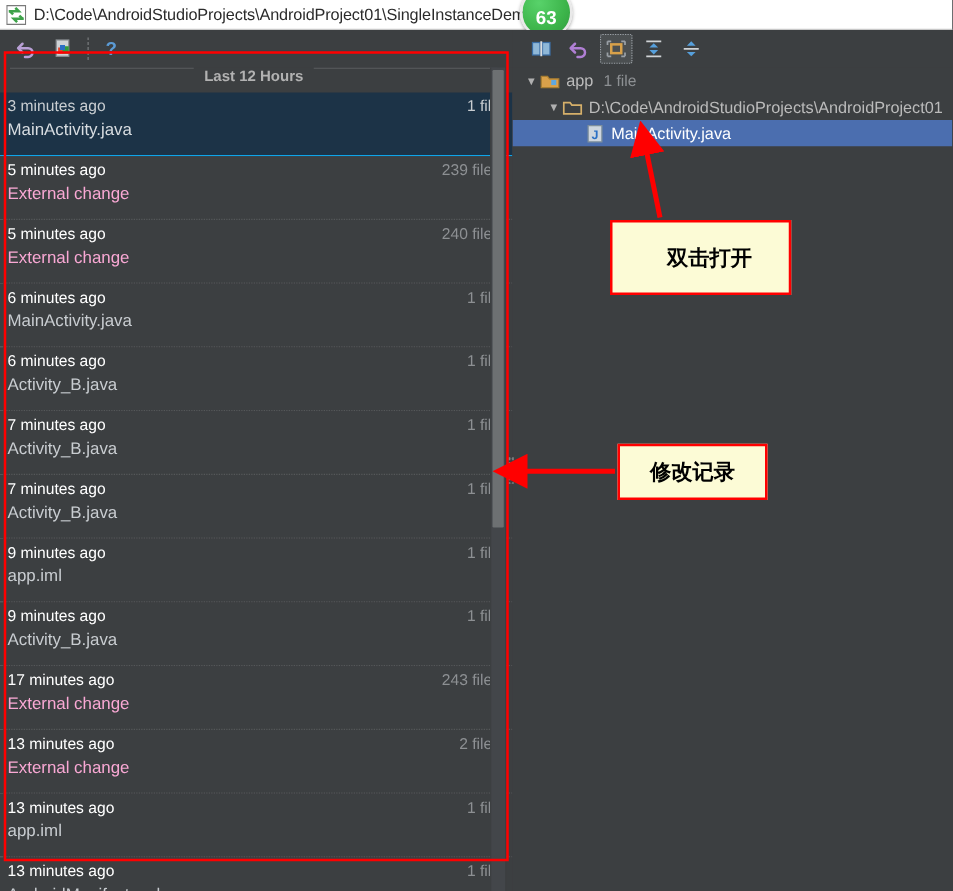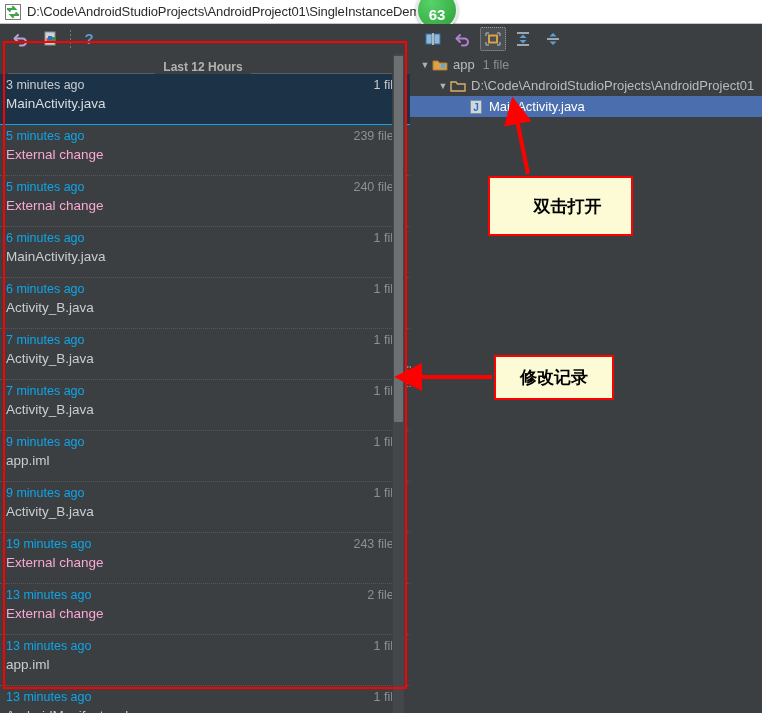--- a/index.html
+++ b/index.html
@@ -47,34 +47,34 @@
   .tbtn.active{border:1px dotted #9aa0a6;background:#4b4f51;}
   .tsep{width:1px;height:18px;margin:0 5px 0 2px;
         background:repeating-linear-gradient(to bottom,#76797b 0 2px,transparent 2px 4px);}
 
   
   .hist-wrap{
     position:absolute;left:0;top:54px;width:410px;height:659px;
     background:#3c3f41;overflow:hidden;
   }
   .hist-head{
-    height:20px;display:flex;align-items:flex-end;gap:8px;
+    height:20px;display:flex;align-items:flex-start;gap:8px;
     padding:0 12px 0 8px;box-sizing:border-box;color:#b2b2b2;font-size:12px;font-weight:bold;
   }
   .hist-head .ln{flex:1;height:1px;background:#5a5d5f;}
   .hist-list{position:relative;width:410px;}
   .hrow{
     position:relative;height:51px;box-sizing:border-box;
     padding:4px 10px 0 6px;
     border-bottom:1px dotted #55585a;
     background:#3c3f41;
   }
   .hrow.selected{background:#1c3347;border-bottom:1px solid #0ea5e9;}
   .hrow .top{display:flex;justify-content:space-between;align-items:baseline;}
-  .hrow .ago{font-size:12.5px;color:#0ea5e9;}
+  .hrow .ago{font-size:12.5px;color:#ffffff;}
   .hrow .count{font-size:12.5px;color:#8d9093;}
   .hrow.selected .ago,.hrow.selected .count{color:#c8cdd1;}
   .hrow .label{font-size:13.5px;color:#c9cdd1;margin-top:4px;white-space:nowrap;}
   .hrow .label.bold{font-weight:normal;color:#f9a8d4;}
   .hrow.selected .label{color:#d8dde1;}
 
   
   .vscroll{position:absolute;left:392px;top:54px;width:13px;height:659px;background:#3c3f41;}
   .vscroll .track{position:absolute;left:1px;top:0;width:11px;height:659px;background:#43464a;}
   .vscroll .thumb{position:absolute;left:2px;top:2px;width:9px;height:366px;background:#6d7072;border-radius:1px;}
@@ -253,21 +253,21 @@
         </div>
         <div class="hrow">
           <div class="top">
             <span class="ago">9 minutes ago</span>
             <span class="count">1 file</span>
           </div>
           <div class="label">Activity_B.java</div>
         </div>
         <div class="hrow">
           <div class="top">
-            <span class="ago">19 minutes ago</span>
+            <span class="ago">17 minutes ago</span>
             <span class="count">243 files</span>
           </div>
           <div class="label bold">External change</div>
         </div>
         <div class="hrow">
           <div class="top">
             <span class="ago">13 minutes ago</span>
             <span class="count">2 files</span>
           </div>
           <div class="label bold">External change</div>

